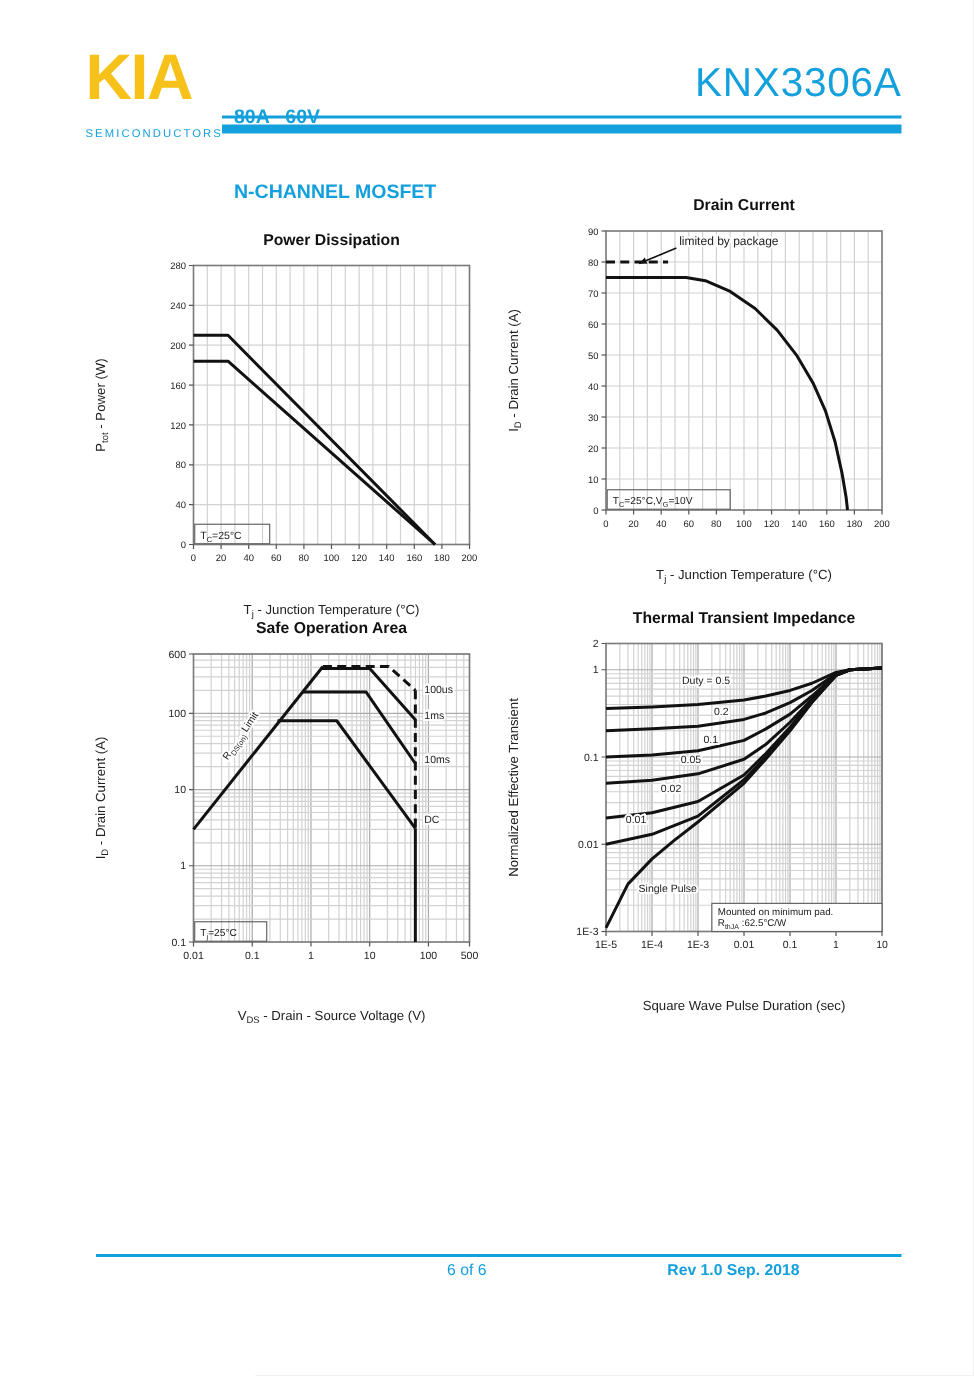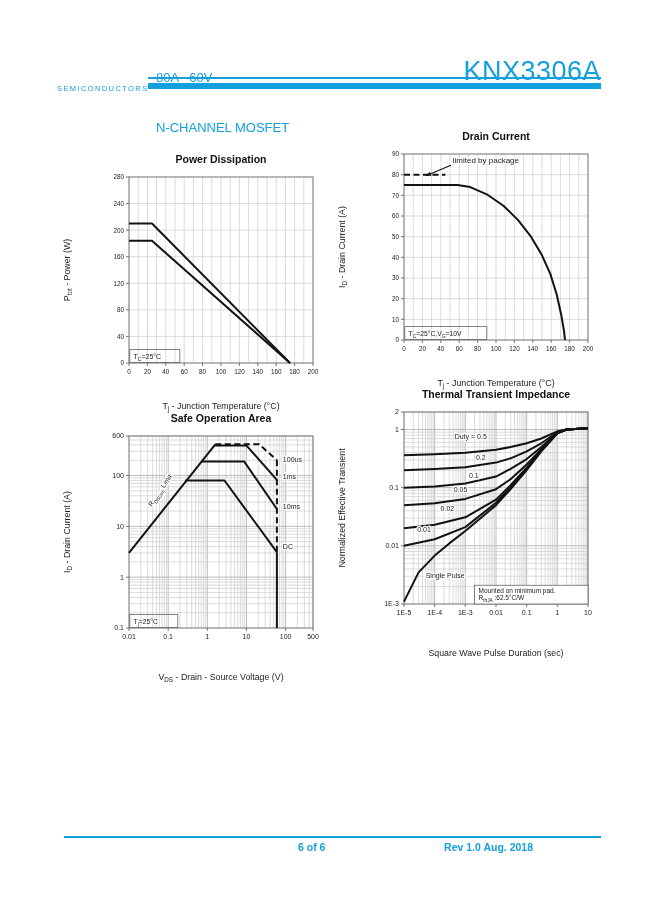--- a/index.html
+++ b/index.html
@@ -3,40 +3,41 @@
 <meta charset="utf-8">
 <style>
   html,body{margin:0;padding:0;background:#e8e8e8;}
   .page{position:relative;width:649px;height:917px;background:#ffffff;margin:0 auto;overflow:hidden;
         font-family:"Liberation Sans","DejaVu Sans",sans-serif;}
   
   .logo{position:absolute;left:57px;top:31px;font-size:43px;font-weight:bold;letter-spacing:-1px;
         color:var(--logo-yellow);line-height:1;}
   .logo-sub{position:absolute;left:57px;top:84px;font-size:7.5px;font-weight:normal;letter-spacing:1.4px;
         color:var(--accent);}
-  .ratings{position:absolute;left:156px;top:36px;font-size:13px;font-weight:normal;color:var(--accent);
+  .ratings{position:absolute;left:156px;top:36px;font-size:13px;font-weight:bold;color:var(--accent);
         line-height:1.3;white-space:pre;}
-  .part{position:absolute;right:48px;top:56px;font-size:27px;color:var(--accent);letter-spacing:0.5px;text-align:right;}
+  .part{position:absolute;right:48px;top:40px;font-size:27px;color:var(--accent);letter-spacing:0.5px;text-align:right;}
   .rule-thin{position:absolute;left:148px;right:48px;top:77px;height:1.5px;background:var(--accent);}
   .rule-thick{position:absolute;left:148px;right:48px;top:83px;height:5.5px;background:var(--accent);}
   
   .chart{position:absolute;}
   #chart0{left:57px;top:124px;margin-top:23px;}
   #chart1{left:332px;top:124px;}
   #chart2{left:57px;top:406px;}
-  #chart3{left:332px;top:382px;}
+  #chart3{left:332px;top:399px;}
   
   .foot-rule{position:absolute;left:64px;right:48px;top:836px;height:1.5px;background:var(--accent);}
-  .page-num{position:absolute;left:298px;top:841px;font-size:10.5px;font-weight:bold;color:var(--accent);}
+  .page-num{position:absolute;left:298px;top:841px;font-size:10.5px;font-weight:normal;color:var(--accent);}
   .rev{position:absolute;right:116px;top:841px;font-size:10.5px;font-weight:bold;color:var(--accent);}
 </style>
 </head>
 <body>
 
 <div class="page">
+  <div class="logo">KIA</div>
   <div class="logo-sub">SEMICONDUCTORS</div>
   <div class="ratings">
     <div>80A   60V</div>
     <div>N-CHANNEL MOSFET</div>
   </div>
   <div class="part">KNX3306A</div>
   <div class="rule-thin"></div>
   <div class="rule-thick"></div>
 
   <div id="chart0" class="chart"><svg width="272" height="272" viewBox="0 0 272 272" xmlns="http://www.w3.org/2000/svg">
@@ -433,14 +434,14 @@
         <rect x="142.56491986702878" y="203.25854516009375" width="113.43508013297122" height="18.741454839906254" fill="#fff" stroke="#666" stroke-width="0.8"></rect>
         <text x="146.56491986702878" y="210.75854516009375" font-size="6.5" fill="#222"><tspan dy="0" font-size="6.5">Mounted on minimum pad.</tspan></text>
         <text x="146.56491986702878" y="218.25854516009375" font-size="6.5" fill="#222"><tspan dy="0" font-size="6.5">R</tspan><tspan dy="2.2" font-size="4.7">thJA</tspan><tspan dy="-2.2" font-size="6.5"> :62.5°C/W</tspan></text>
         <text x="164" y="16" font-size="10.5" font-weight="bold" fill="#111" text-anchor="middle">Thermal Transient Impedance</text>
         <text x="164" y="274" font-size="8.8" fill="#222" text-anchor="middle"><tspan dy="0" font-size="8.8">Square Wave Pulse Duration (sec)</tspan></text>
         <text transform="translate(13,126) rotate(-90)" font-size="8.8" fill="#222" text-anchor="middle"><tspan dy="0" font-size="8.8">Normalized Effective Transient</tspan></text>
       </svg></div>
 
   <div class="foot-rule"></div>
   <div class="page-num">6 of 6</div>
-  <div class="rev">Rev 1.0 Aug. 2018</div>
+  <div class="rev">Rev 1.0 Sep. 2018</div>
 </div>
 
 </body></html>

